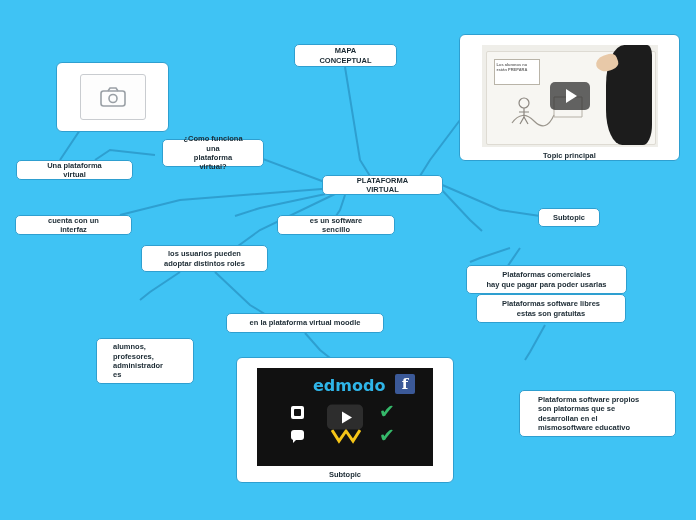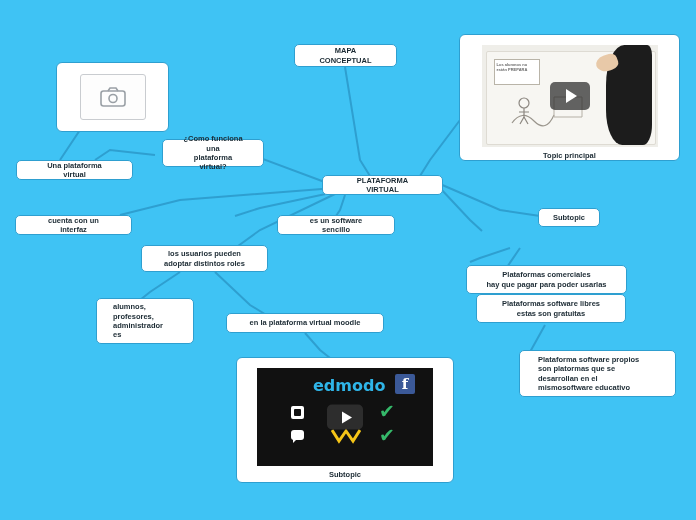--- a/index.html
+++ b/index.html
@@ -40,20 +40,21 @@
     display: flex;
     align-items: center;
     justify-content: center;
     box-sizing: border-box;
     padding: 3px 18px;
     white-space: pre-line;
   }
   .node.left {
     text-align: left;
     justify-content: flex-start;
+    margin-top: 40px;
   }
   
   .media-card {
     position: absolute;
     background: #ffffff;
     border: 1px solid #2E9FD0;
     border-radius: 6px;
     box-sizing: border-box;
     padding: 8px 8px 4px 8px;
     text-align: center;

